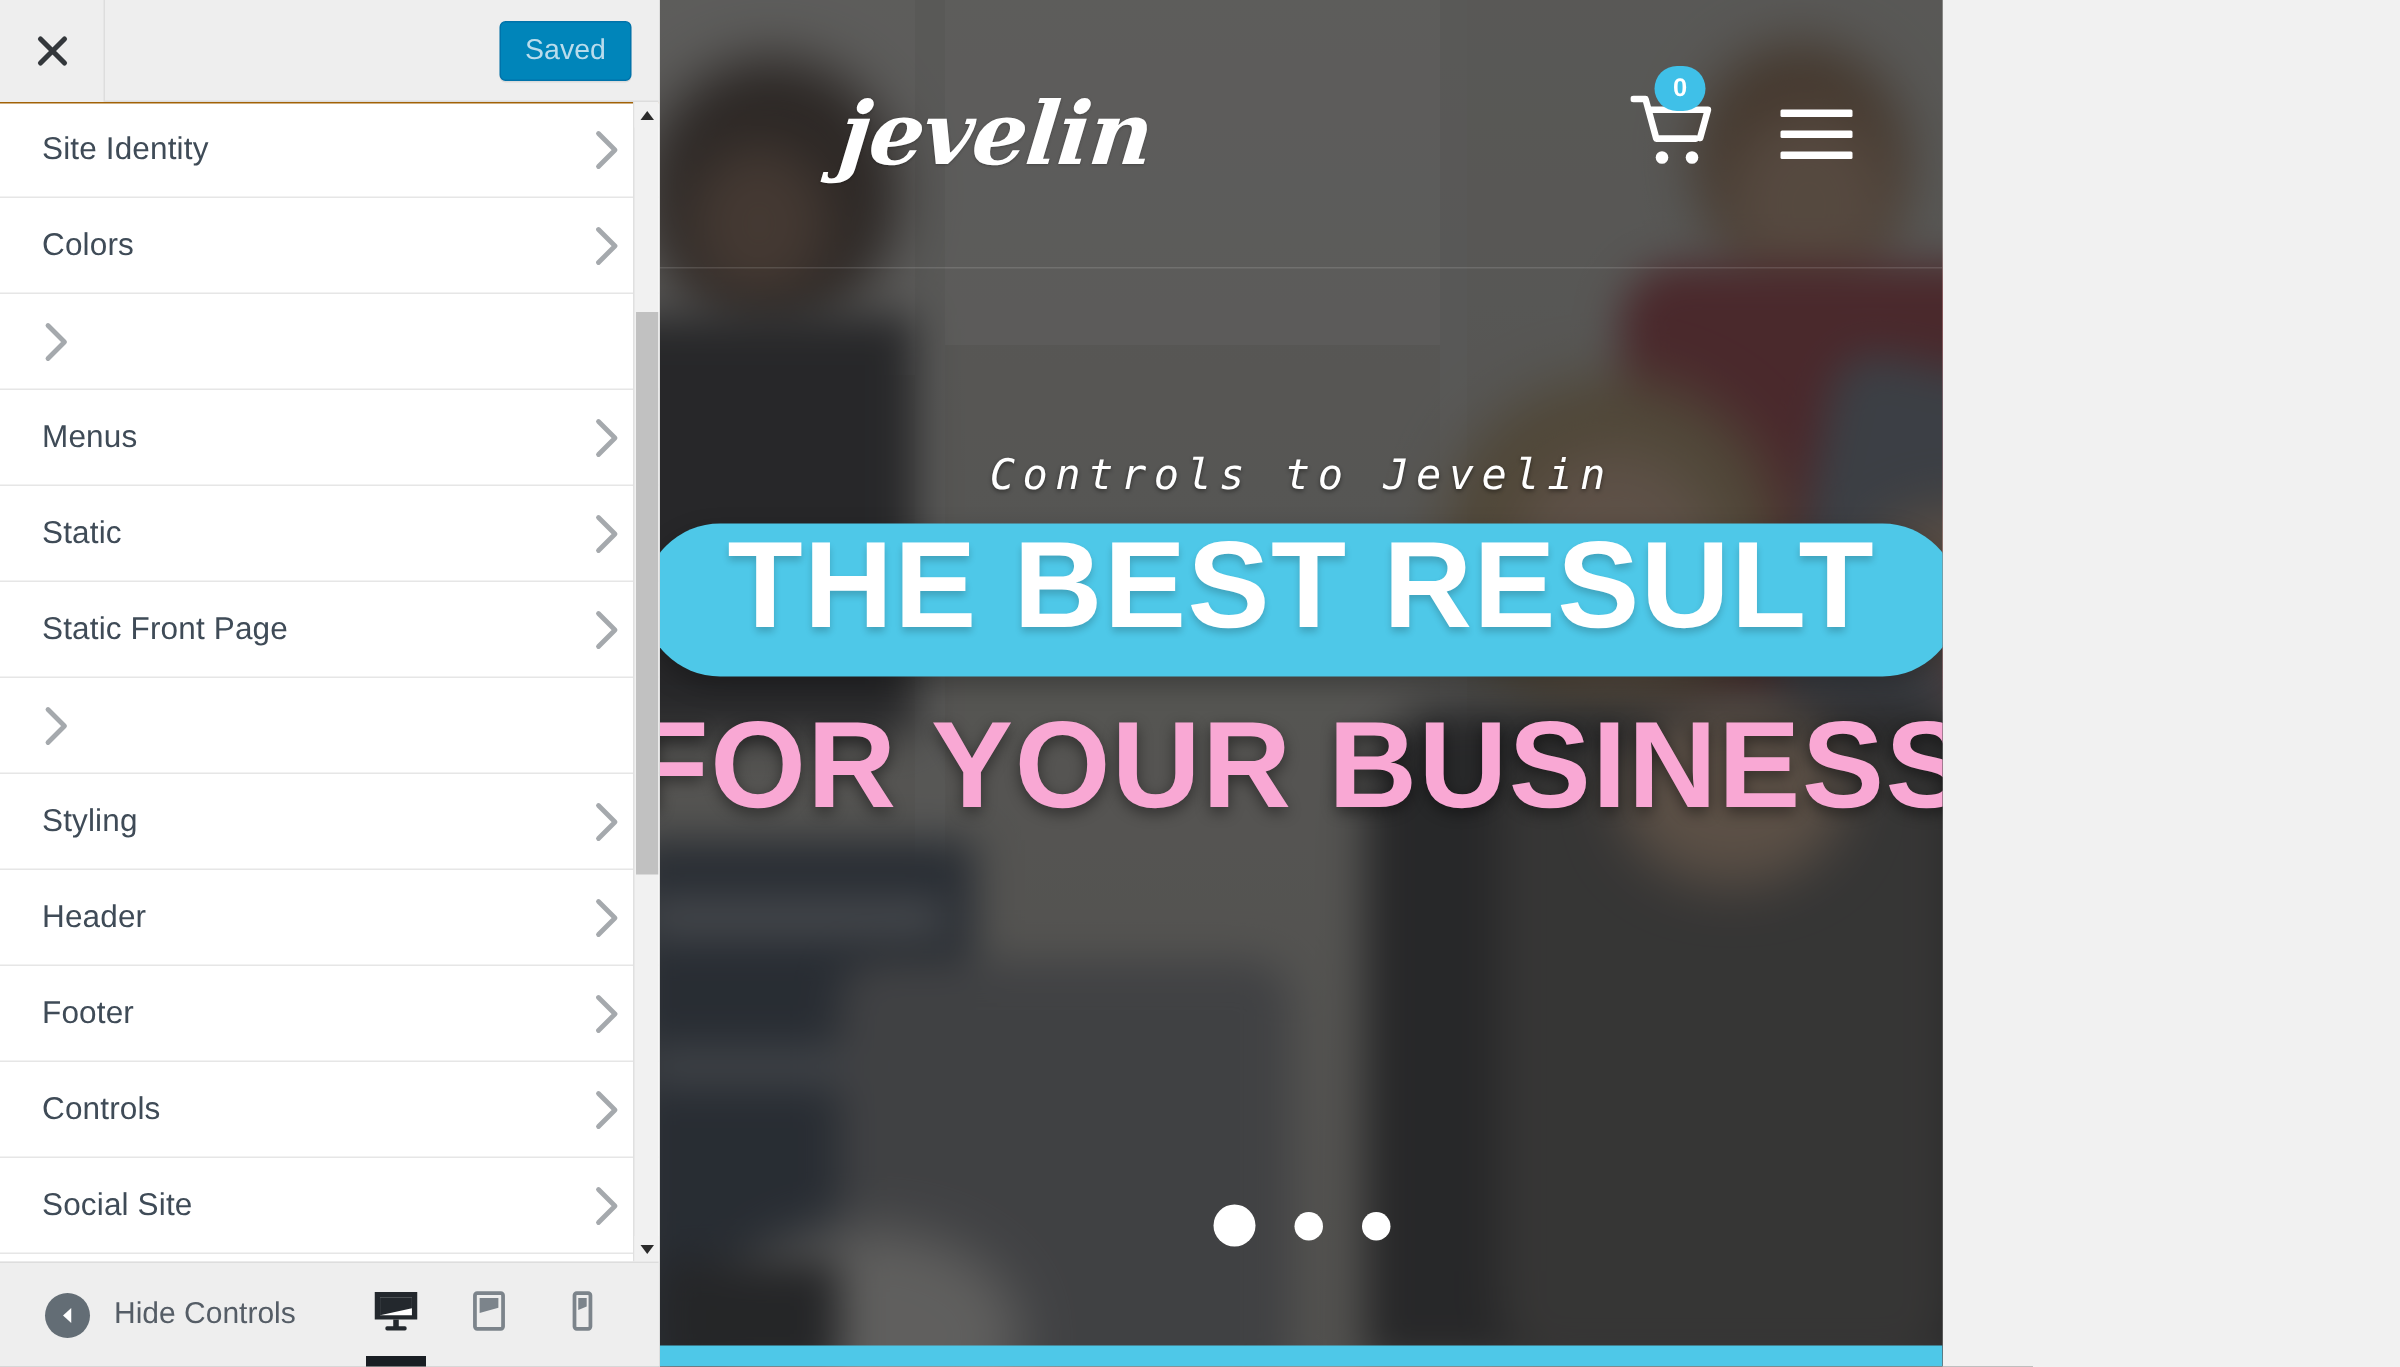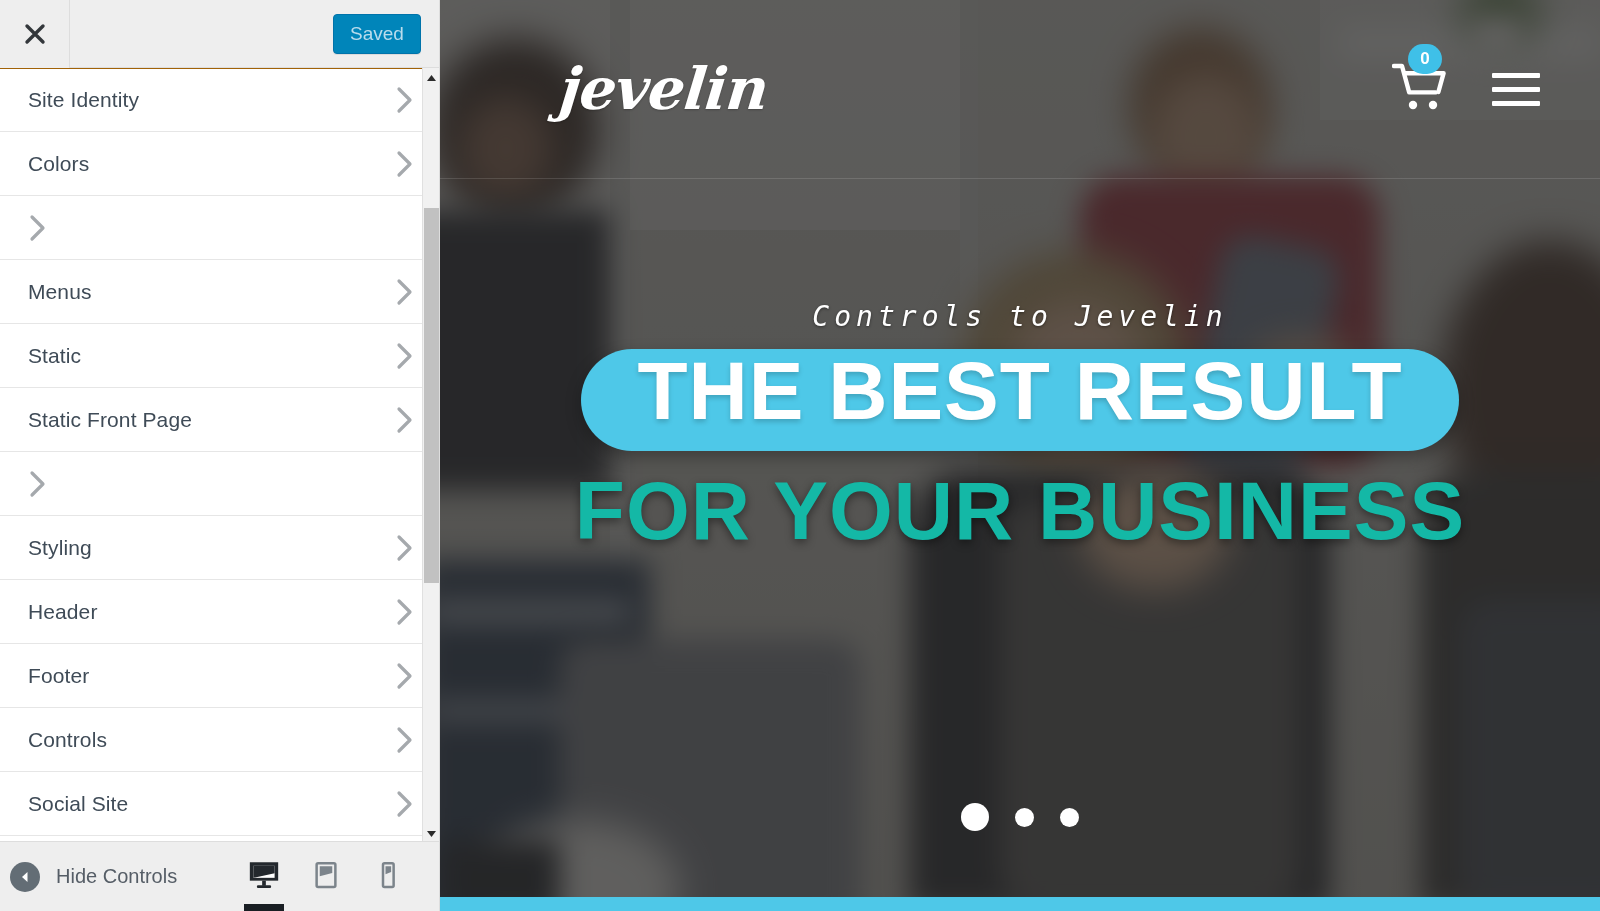--- a/index.html
+++ b/index.html
@@ -1,21 +1,21 @@
 <!DOCTYPE html>
 <html><head>
 <meta charset="utf-8">
 <style>
   * { margin:0; padding:0; box-sizing:border-box; }
   html, body {
     width:1600px; height:911px; overflow:hidden;
     font-family:"Liberation Sans", sans-serif;
     background:#f1f1f1;
   }
-  .app { position:relative; width:1600px; height:911px; display:flex; }
+  .app { position:relative; width:1295px; height:911px; display:flex; }
 
   
   .customizer {
     position:relative; width:440px; height:911px;
     background:#ffffff; flex:0 0 440px;
     display:flex; flex-direction:column;
     border-right:1px solid #dddddd;
   }
 
   
@@ -89,21 +89,21 @@
     position:absolute; left:1px; width:15px;
     background:#c1c1c1; border-radius:0;
   }
 
   
   .cz-footer {
     position:relative; height:70px; flex:0 0 70px;
     background:#eeeeee;
     border-top:1px solid #dddddd;
     display:flex; align-items:center;
-    padding-left:10px;
+    padding-left:30px;
   }
   .hide-controls { display:flex; align-items:center; cursor:pointer; }
   .hc-circle {
     width:30px; height:30px; border-radius:50%;
     background:#636d75;
     display:flex; align-items:center; justify-content:center;
   }
   .hc-label {
     margin-left:16px; font-size:20px; color:#555d66;
   }
@@ -208,21 +208,21 @@
     font-family:"Liberation Sans Narrow","Liberation Sans", sans-serif;
     font-weight:700;
     font-size:82px;
     line-height:1.02;
     letter-spacing:1px;
     white-space:nowrap;
     text-shadow:0 3px 5px rgba(0,0,0,0.18);
   }
   .hero-line2 {
     margin-top:14px;
-    color:#14b8a6;
+    color:#f9a8d4;
     font-family:"Liberation Sans Narrow","Liberation Sans", sans-serif;
     font-weight:700;
     font-size:82px;
     line-height:1.02;
     letter-spacing:1px;
     white-space:nowrap;
     text-shadow:0 3px 10px rgba(0,0,0,0.45);
   }
 
   

